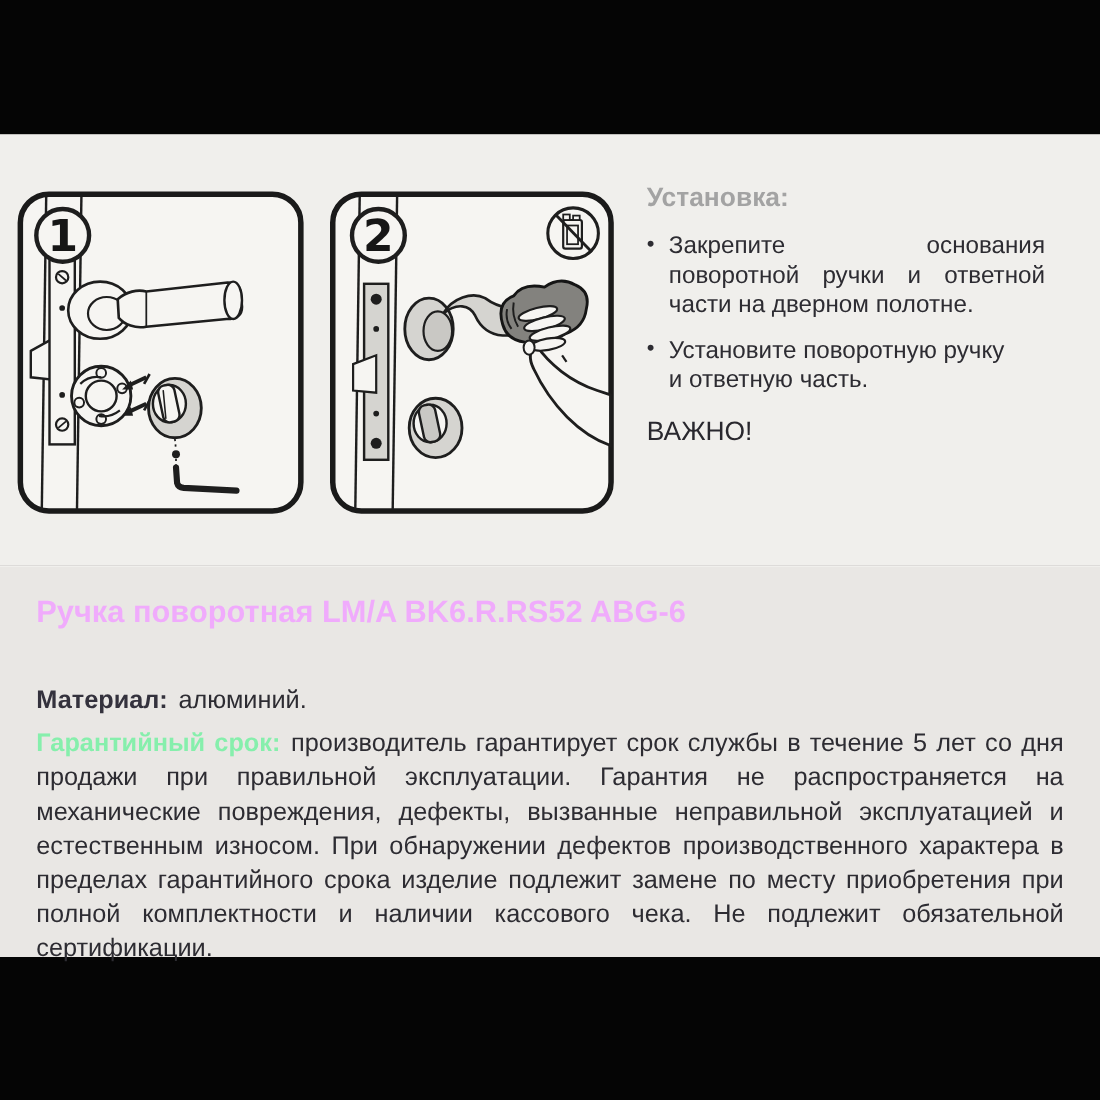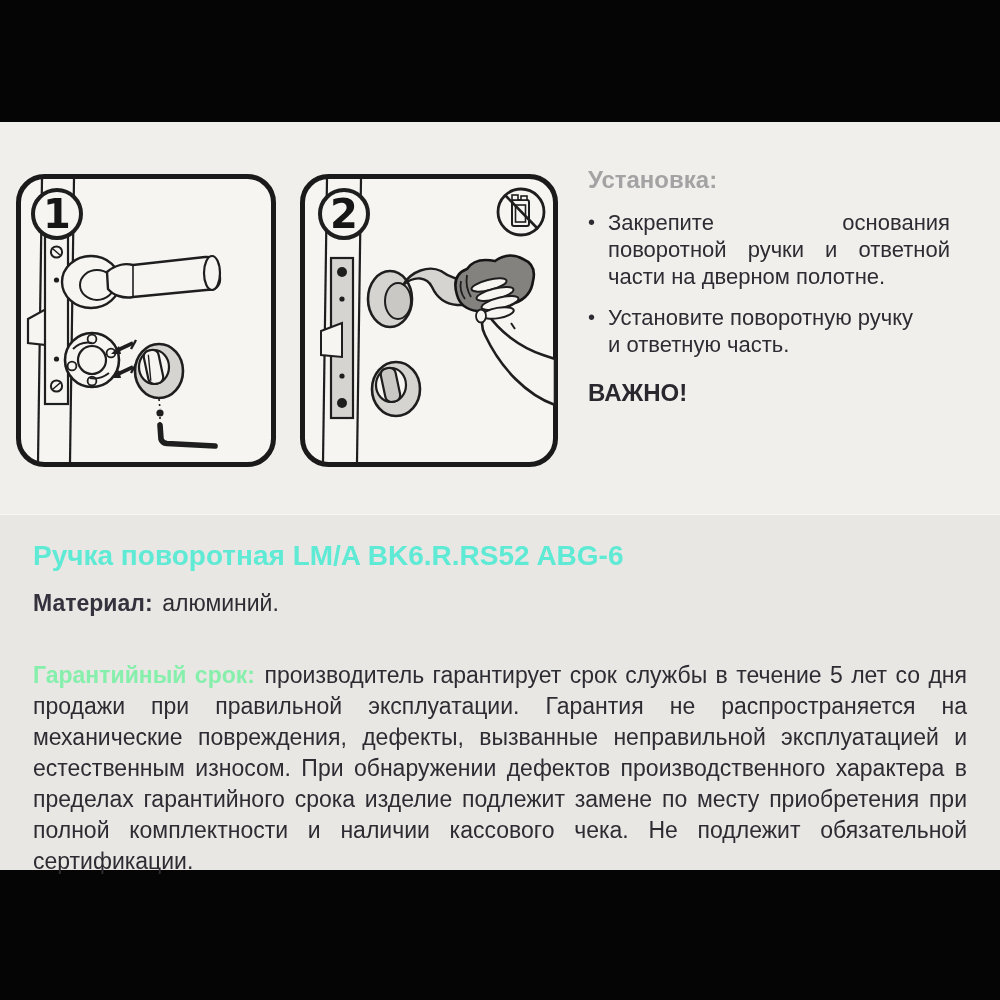--- a/index.html
+++ b/index.html
@@ -21,28 +21,28 @@
   .dk{fill:#83827e;stroke:#151515;}
   .blk{fill:#1e1e1e;stroke:none;}
   .stepnum{font-family:"DejaVu Sans",sans-serif;font-weight:bold;font-size:40px;fill:#161616;}
   
   .install{position:absolute;left:588px;top:166px;width:362px;color:#2d2c32;}
   .inst-h{font-size:24px;font-weight:bold;margin:0 0 15px 0;color:#a3a3a3;}
   .bullet{display:flex;gap:13px;margin-bottom:14px;}
   .bullet .b-dot{font-size:20px;line-height:27px;flex:0 0 auto;}
   .bullet .b-txt{font-size:22px;line-height:27px;text-align:justify;}
   .bullet.plain .b-txt{text-align:left;white-space:pre-line;}
-  .imp-h{font-size:24px;font-weight:bold;margin:21px 0 7px 0;color:#29282e;}
+  .imp-h{font-size:24px;font-weight:normal;margin:21px 0 7px 0;color:#29282e;}
   .imp-t{font-size:21.5px;line-height:27px;text-align:justify;margin:0;}
   
-  .prod-title{position:absolute;left:33px;top:540px;font-size:28px;font-weight:bold;color:#5eead4;margin:0;}
+  .prod-title{position:absolute;left:33px;top:540px;font-size:28px;font-weight:bold;color:#f0abfc;margin:0;}
   .spec{position:absolute;left:33px;font-size:23px;color:#2d2c32;margin:0;}
   .spec b{color:#34323d;margin-right:.42em;}
   .spec-1{top:588px;}
-  .spec-2{top:590px;text-align:right;}
+  .spec-2{top:623px;text-align:right;}
   .warranty{position:absolute;left:33px;top:660px;width:934px;font-size:23px;line-height:31px;text-align:justify;color:#2d2c32;margin:0;}
   .warranty b{color:#86efac;margin-right:.42em;}
 </style>
 </head>
 <body>
 
 <div class="stage">
 
   <div class="letterbox bar-top"></div>
   <div class="letterbox bar-bottom"></div>

